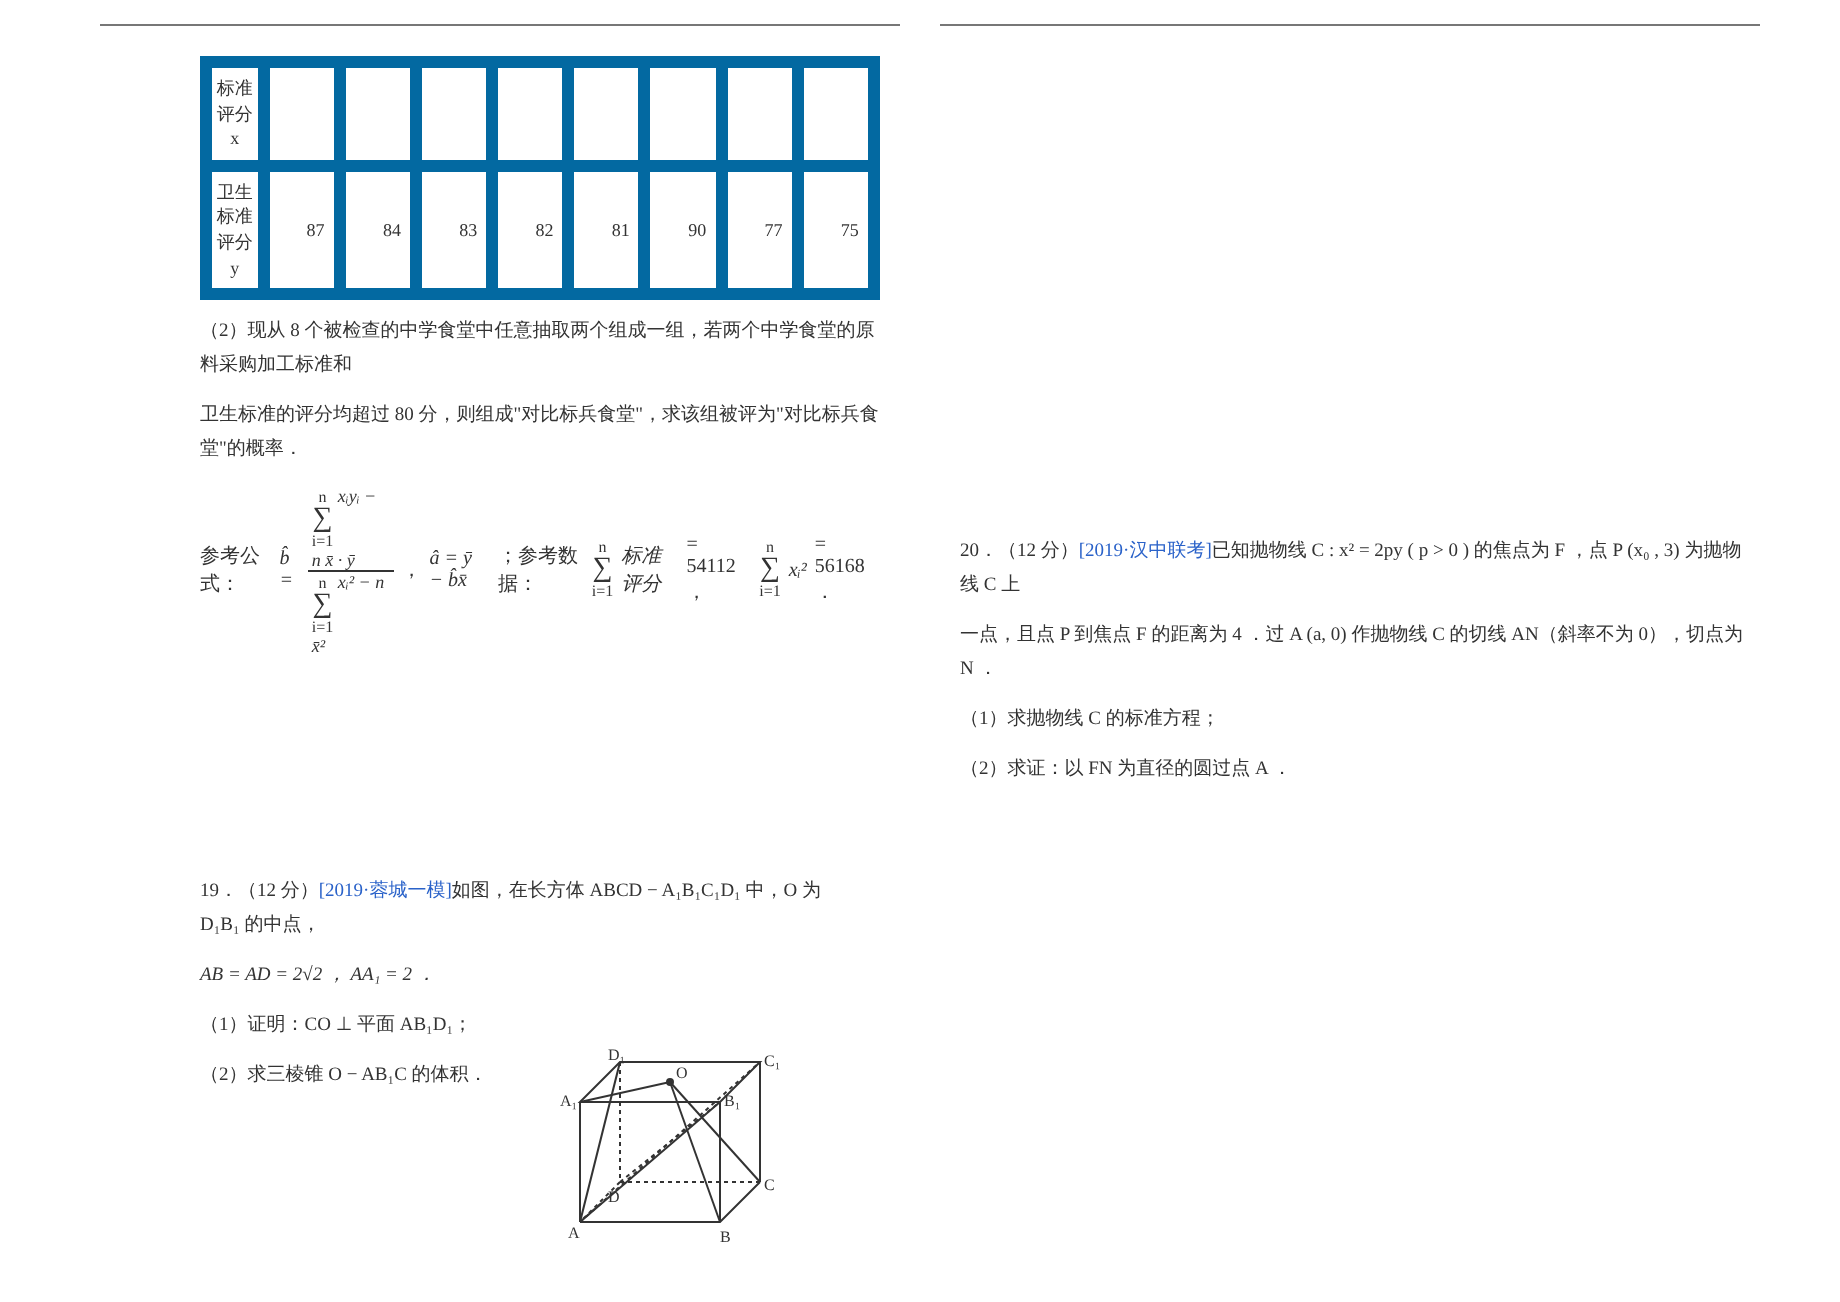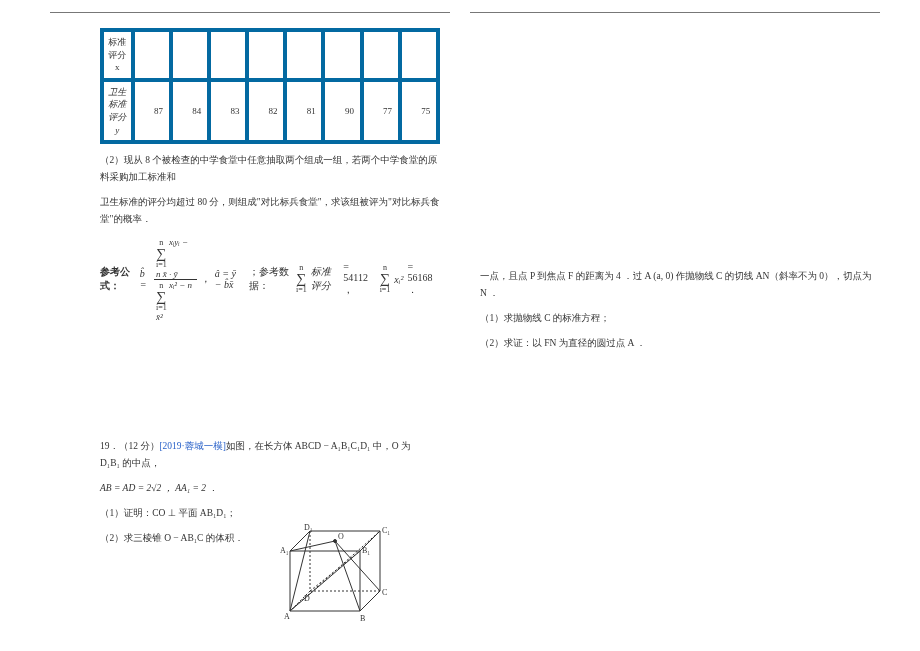--- a/index.html
+++ b/index.html
@@ -32,21 +32,21 @@
     border-top: 1px solid #777;
   }
   .right .hr-top { left: 10px; right: 40px; }
 
   table.data {
     border-collapse: collapse;
     margin-top: 18px;
     width: 340px;
   }
   table.data td, table.data th {
-    border: 4px solid #0369a1;
+    border: 6px solid #0369a1;
     padding: 4px 2px;
     text-align: center;
     font-size: 9px;
     height: 18px;
   }
   table.data th {
     font-weight: normal;
     width: 56px;
     line-height: 1.4;
   }
@@ -108,39 +108,39 @@
       <td></td>
       <td></td>
       <td></td>
       <td></td>
       <td></td>
       <td></td>
       <td></td>
       <td></td>
     </tr>
     <tr>
-      <th style="white-space:pre-line;font-style:italic;">卫生标准评分
+      <th style="white-space:pre-line;">卫生标准评分
 y</th>
       <td>87</td>
       <td>84</td>
       <td>83</td>
       <td>82</td>
       <td>81</td>
       <td>90</td>
       <td>77</td>
       <td>75</td>
     </tr>
   </tbody>
     </table>
 
   <div class="line">（2）现从 8 个被检查的中学食堂中任意抽取两个组成一组，若两个中学食堂的原料采购加工标准和</div>
   <div class="line">卫生标准的评分均超过 80 分，则组成"对比标兵食堂"，求该组被评为"对比标兵食堂"的概率．</div>
 
   <div class="formula-block">
-    <span style="font-family:SimSun;font-weight:bold;">参考公式：</span>
+    <span style="font-family:SimSun;">参考公式：</span>
     <span class="ital">b̂ =</span>
     <span class="frac">
       <span class="num">
         <span class="sum">
             <span>n</span>
             <span class="sigma">∑</span>
             <span>i=1</span>
           </span>
         <span class="ital"> xᵢyᵢ − n x̄ · ȳ</span>
       </span>
@@ -212,17 +212,20 @@
         <text x="100" y="100">B</text>
       </g>
     </svg>
   </div>
 </div>
 
 <div class="page right">
   <div class="hr-top"></div>
 
   <div class="q20">
+    <div class="line">
+      <span>20．（12 分）</span><span class="blue">[2019·汉中联考]</span><span>已知抛物线 C : x² = 2py ( p &gt; 0 ) 的焦点为 F ，点 P (x₀ , 3) 为抛物线 C 上</span>
+    </div>
     <div class="line">一点，且点 P 到焦点 F 的距离为 4 ．过 A (a, 0) 作抛物线 C 的切线 AN（斜率不为 0），切点为 N ．</div>
     <div class="line">（1）求抛物线 C 的标准方程；</div>
     <div class="line">（2）求证：以 FN 为直径的圆过点 A ．</div>
   </div>
 </div>
 
 </body></html>

